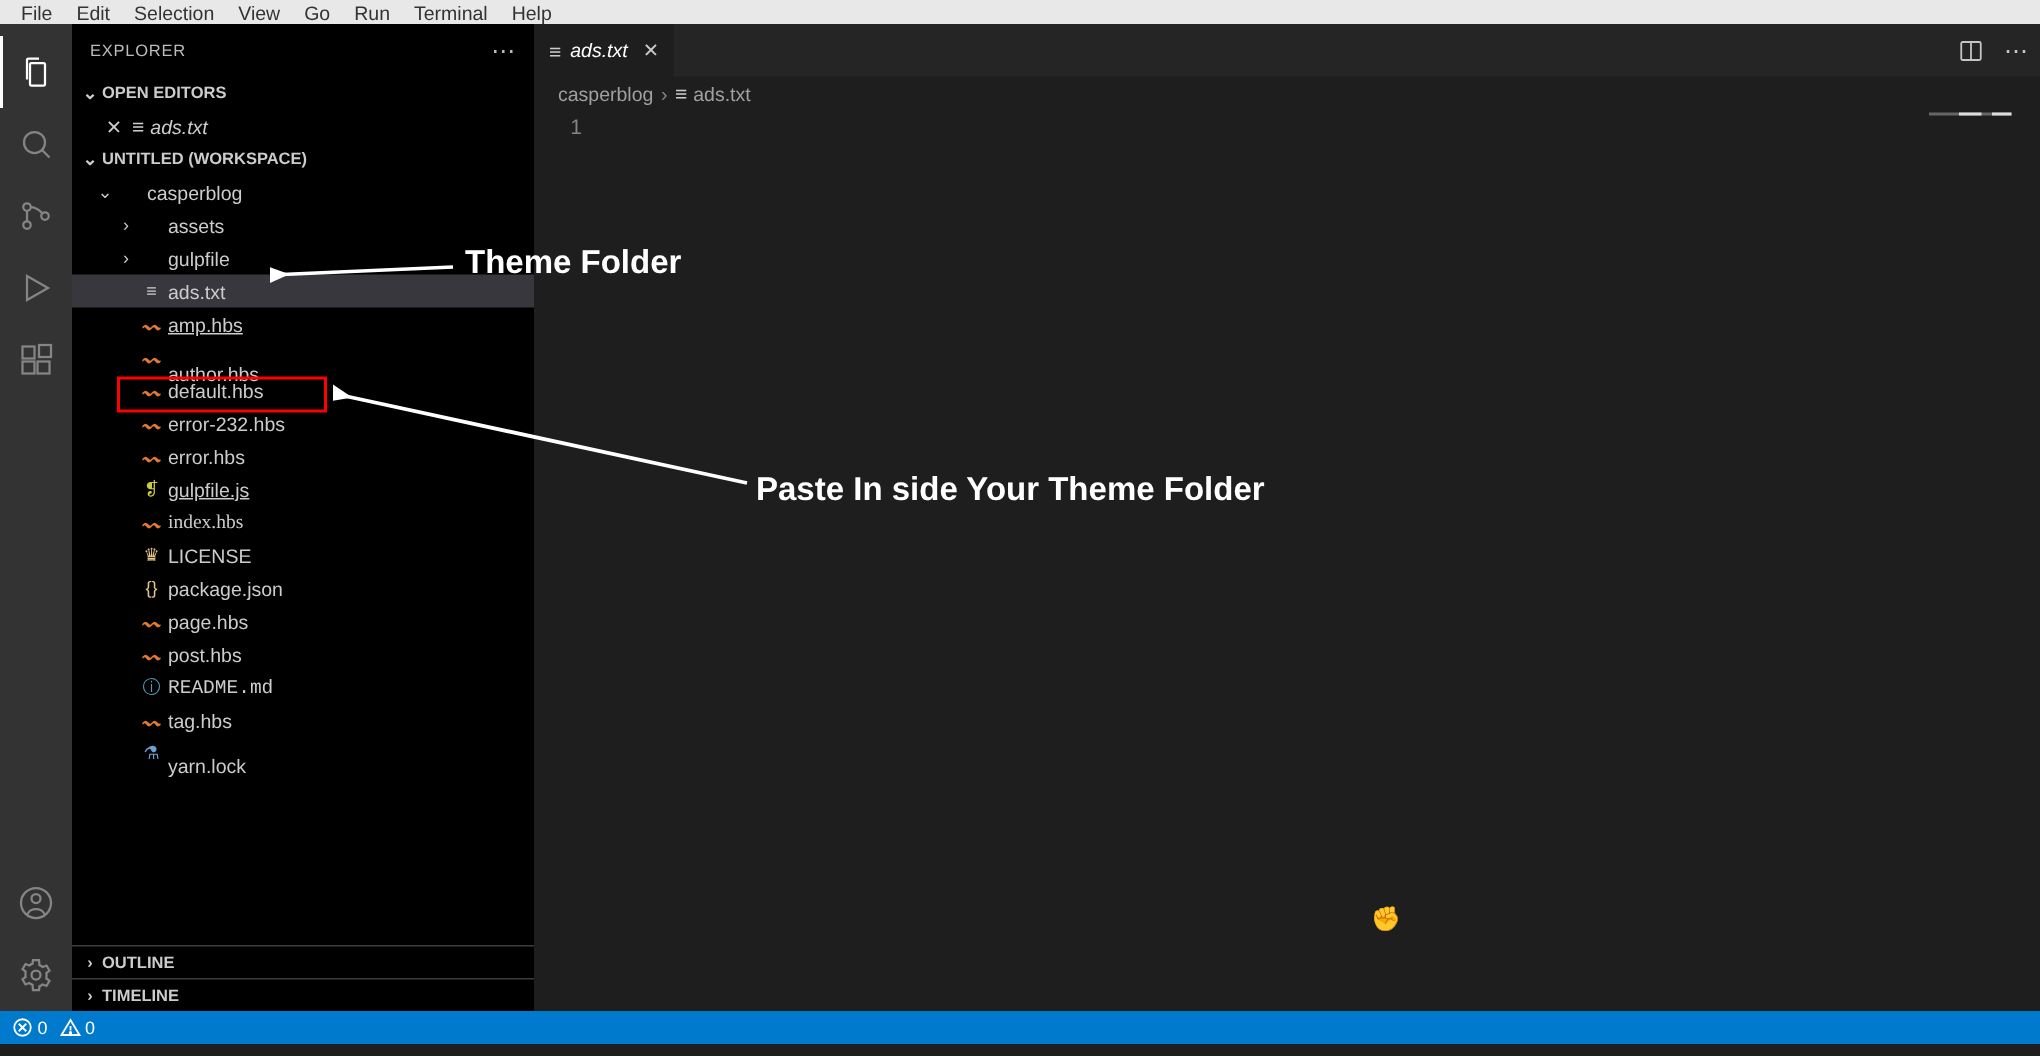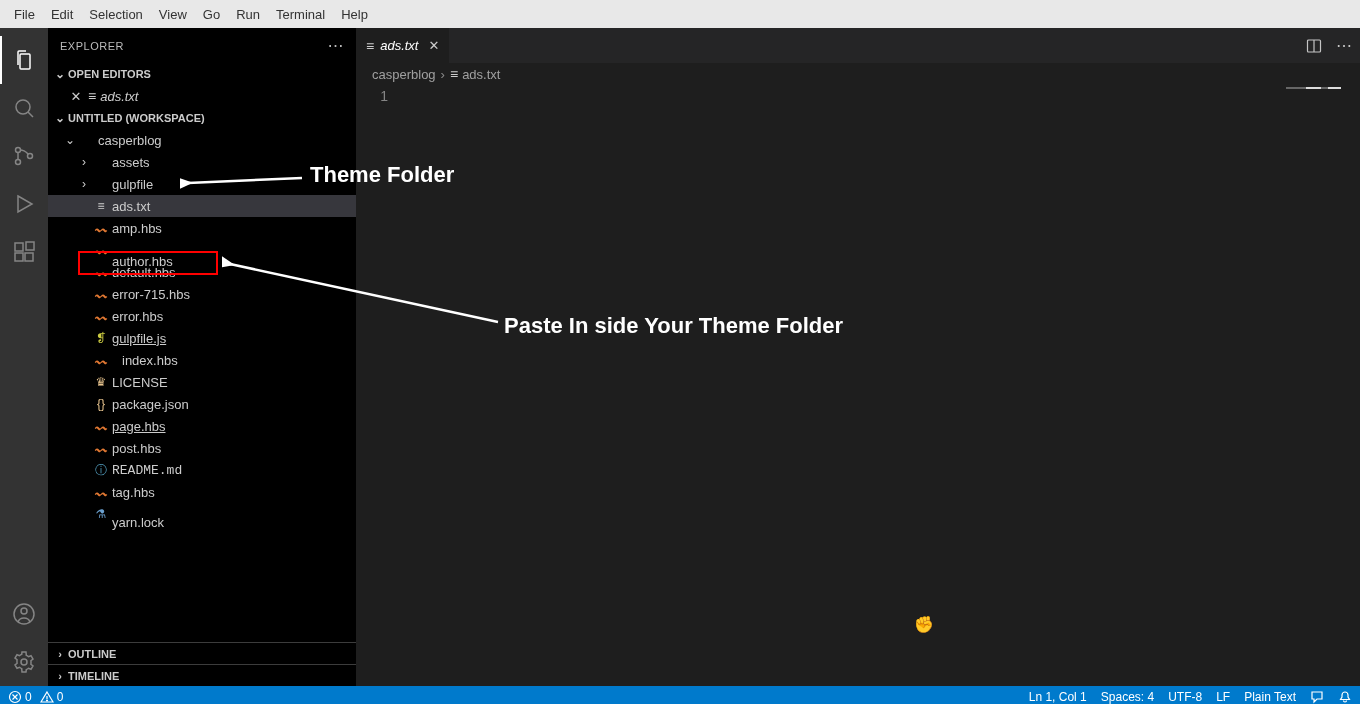--- a/index.html
+++ b/index.html
@@ -1,19 +1,19 @@
 <!DOCTYPE html>
 <html><head>
 <meta charset="utf-8">
 <style>
 * { margin: 0; padding: 0; box-sizing: border-box; font-family: -apple-system, BlinkMacSystemFont, "Segoe UI", sans-serif; }
 body { width: 1360px; height: 704px; background: #1e1e1e; color: #cccccc; overflow: hidden; position: relative; }
 
 
-.menubar { height: 28px; background: #e8e8e8; display: flex; align-items: center; padding: 0 6px; font-size: 13px; color: #333; }
+.menubar { height: 16px; background: #e8e8e8; display: flex; align-items: center; padding: 0 6px; font-size: 13px; color: #333; }
 .menubar span { padding: 0 8px; cursor: default; }
 
 
 .main { display: flex; height: calc(100% - 24px - 22px); }
 
 
 .activitybar { width: 48px; background: #333333; display: flex; flex-direction: column; align-items: center; padding-top: 8px; }
 .activitybar .icon { width: 48px; height: 48px; display: flex; align-items: center; justify-content: center; color: #858585; cursor: pointer; position: relative; }
 .activitybar .icon.active { color: #ffffff; }
 .activitybar .icon.active::before { content: ""; position: absolute; left: 0; top: 0; bottom: 0; width: 2px; background: #fff; }
@@ -179,75 +179,75 @@
         <div class="tree-row selected">
           <span class="indent" style="width:28px"></span>
           <span class="twisty"></span>
           <span class="ficon file-icon-text">≡</span>
           <span style="margin-left:2px;">ads.txt</span>
         </div>
         <div class="tree-row">
           <span class="indent" style="width:28px"></span>
           <span class="twisty"></span>
           <span class="ficon hbs">〰</span>
-          <span style="margin-left:2px;">amp.hbs</span>
+          <span style="margin-left:2px;text-decoration:underline;">amp.hbs</span>
         </div>
         <div class="tree-row">
           <span class="indent" style="width:28px"></span>
           <span class="twisty"></span>
           <span class="ficon hbs">〰</span>
           <span style="margin-left:2px;margin-top:23px;">author.hbs</span>
         </div>
         <div class="tree-row">
           <span class="indent" style="width:28px"></span>
           <span class="twisty"></span>
           <span class="ficon hbs">〰</span>
           <span style="margin-left:2px;">default.hbs</span>
         </div>
         <div class="tree-row">
           <span class="indent" style="width:28px"></span>
           <span class="twisty"></span>
           <span class="ficon hbs">〰</span>
-          <span style="margin-left:2px;">error-715.hbs</span>
+          <span style="margin-left:2px;">error-232.hbs</span>
         </div>
         <div class="tree-row">
           <span class="indent" style="width:28px"></span>
           <span class="twisty"></span>
           <span class="ficon hbs">〰</span>
           <span style="margin-left:2px;">error.hbs</span>
         </div>
         <div class="tree-row">
           <span class="indent" style="width:28px"></span>
           <span class="twisty"></span>
           <span class="ficon js">❡</span>
           <span style="margin-left:2px;text-decoration:underline;">gulpfile.js</span>
         </div>
         <div class="tree-row">
           <span class="indent" style="width:28px"></span>
           <span class="twisty"></span>
           <span class="ficon hbs">〰</span>
-          <span style="margin-left:12px;">index.hbs</span>
+          <span style="margin-left:2px;font-family:Liberation Serif, serif;">index.hbs</span>
         </div>
         <div class="tree-row">
           <span class="indent" style="width:28px"></span>
           <span class="twisty"></span>
           <span class="ficon lic">♛</span>
           <span style="margin-left:2px;">LICENSE</span>
         </div>
         <div class="tree-row">
           <span class="indent" style="width:28px"></span>
           <span class="twisty"></span>
           <span class="ficon json">{}</span>
           <span style="margin-left:2px;">package.json</span>
         </div>
         <div class="tree-row">
           <span class="indent" style="width:28px"></span>
           <span class="twisty"></span>
           <span class="ficon hbs">〰</span>
-          <span style="margin-left:2px;text-decoration:underline;">page.hbs</span>
+          <span style="margin-left:2px;">page.hbs</span>
         </div>
         <div class="tree-row">
           <span class="indent" style="width:28px"></span>
           <span class="twisty"></span>
           <span class="ficon hbs">〰</span>
           <span style="margin-left:2px;">post.hbs</span>
         </div>
         <div class="tree-row">
           <span class="indent" style="width:28px"></span>
           <span class="twisty"></span>
@@ -325,37 +325,20 @@
     </span>
     <span class="item">
       <svg width="14" height="14" viewBox="0 0 14 14" fill="none" stroke="currentColor" stroke-width="1.2">
           <path d="M7 2l6 10H1L7 2z"></path>
           <line x1="7" y1="6" x2="7" y2="9"></line>
           <circle cx="7" cy="10.5" r="0.5" fill="currentColor"></circle>
         </svg>
       <span>0</span>
     </span>
   </div>
-  <div class="right">
-    <span class="item">Ln 1, Col 1</span>
-    <span class="item">Spaces: 4</span>
-    <span class="item">UTF-8</span>
-    <span class="item">LF</span>
-    <span class="item">Plain Text</span>
-    <span class="item">
-      <svg width="14" height="14" viewBox="0 0 14 14" fill="none" stroke="currentColor" stroke-width="1.2">
-          <path d="M2 2h10v7H7l-3 3V9H2V2z"></path>
-        </svg>
-    </span>
-    <span class="item">
-      <svg width="14" height="14" viewBox="0 0 14 14" fill="none" stroke="currentColor" stroke-width="1.2">
-          <path d="M7 2a3 3 0 0 0-3 3v2L2.5 9.5h9L10 7V5a3 3 0 0 0-3-3zM5.5 10.5a1.5 1.5 0 0 0 3 0"></path>
-        </svg>
-    </span>
-  </div>
 </div>
 
 <div class="redbox" style="left:78px; top:251px; width:140px; height:24px;"></div>
 
 <div class="annotation" style="left:310px; top:162px;">Theme Folder</div>
 <div class="annotation" style="left:504px; top:313px;">Paste In side Your Theme Folder</div>
 
 <svg class="arrow" style="left:180px; top:170px;" width="126" height="20">
   <defs>
       <marker id="ah1" markerWidth="10" markerHeight="8" refX="2" refY="4" orient="auto">

